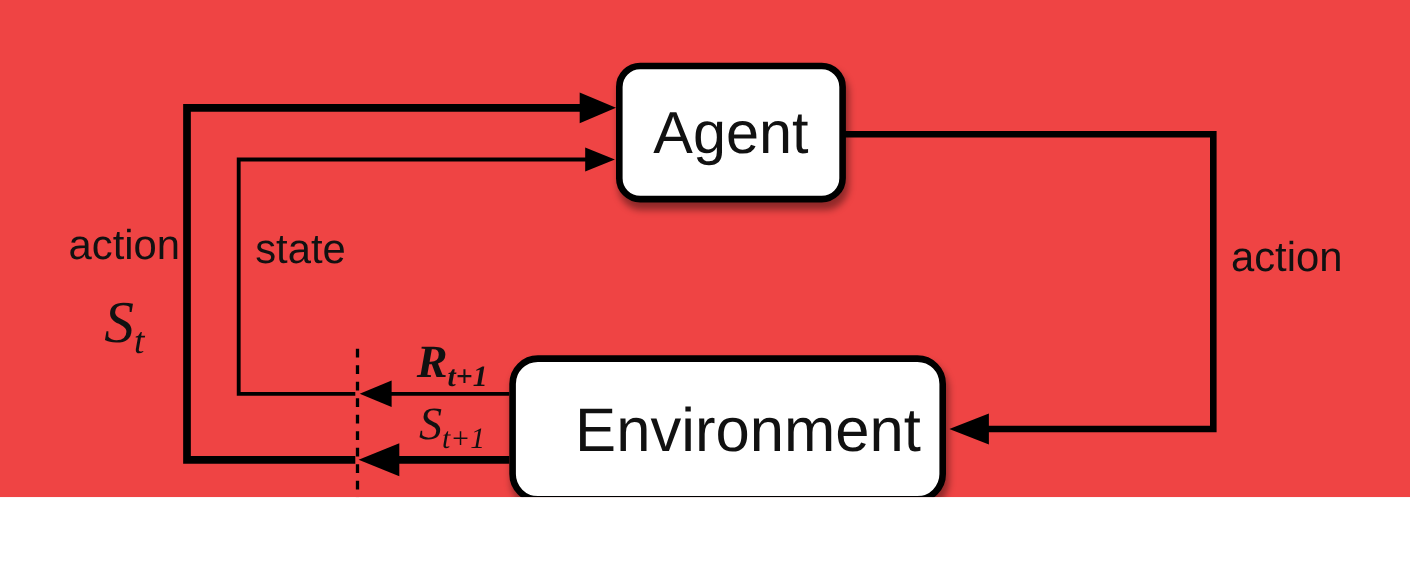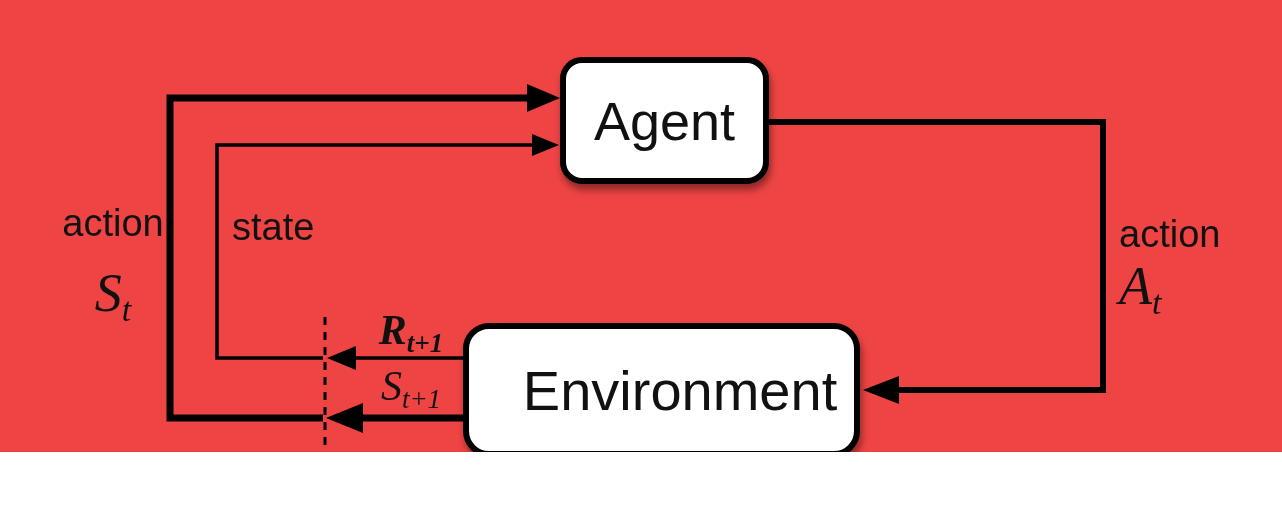--- a/index.html
+++ b/index.html
@@ -114,21 +114,20 @@
     <span class="word">action</span>
     <span class="math"><span class="mi">S</span><span class="msub">t</span></span>
   </div>
 
   <div class="lbl lbl--reward">
     <span class="word">state</span>
   </div>
 
   <div class="lbl lbl--action">
     <span class="word">action</span>
-    <span class="math"><span class="mi">A</span><span class="msub">t</span></span>
   </div>
 
   <div class="lbl lbl--rnext">
     <span class="math math--small"><span class="mi">R</span><span class="msub">t+1</span></span>
   </div>
 
   <div class="lbl lbl--snext">
     <span class="math math--small"><span class="mi">S</span><span class="msub">t+1</span></span>
   </div>
 

